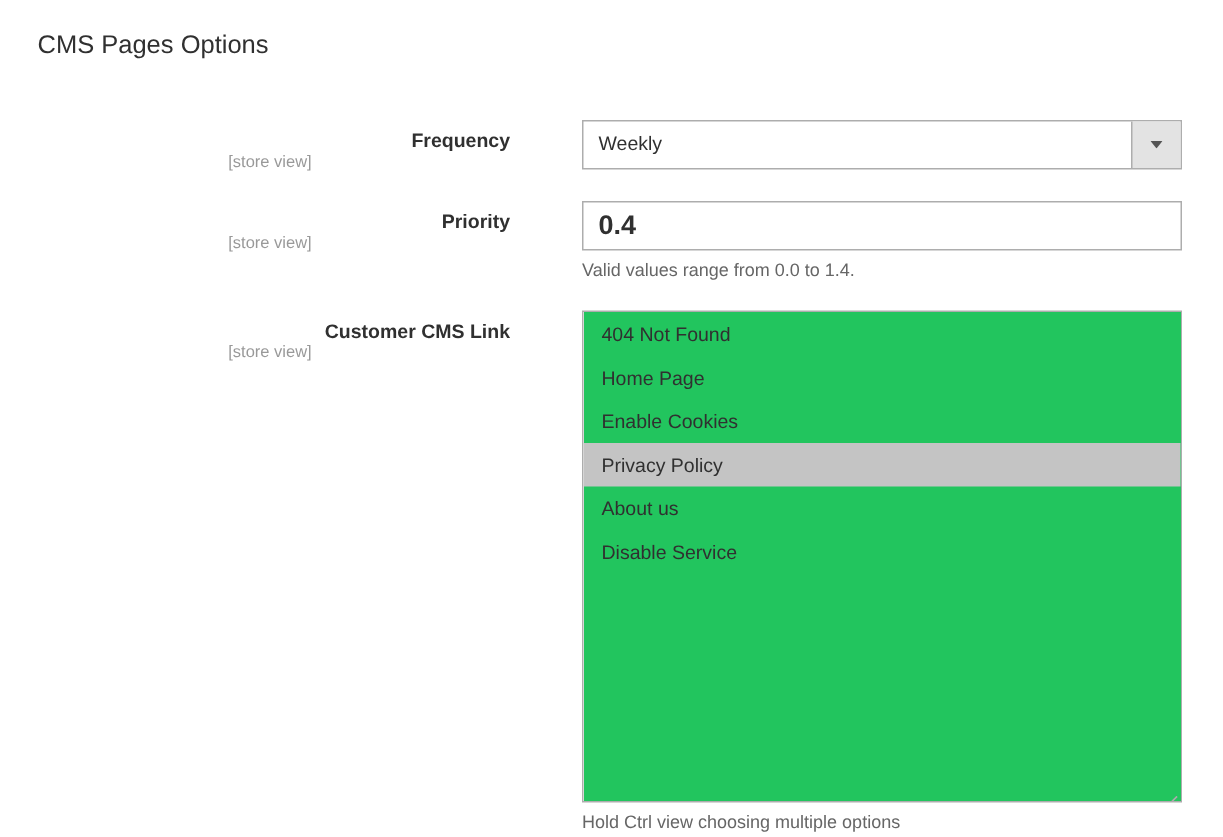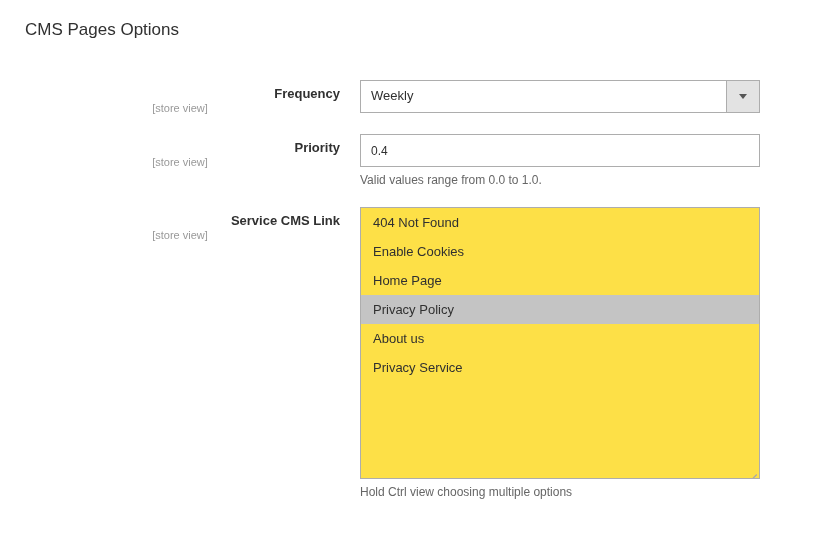--- a/index.html
+++ b/index.html
@@ -18,20 +18,21 @@
       font-size: 17px;
       font-weight: 400;
       color: #303030;
       margin-bottom: 40px;
       margin-left: 5px;
     }
     .form-row {
       display: flex;
       align-items: flex-start;
       margin-bottom: 20px;
+      gap: 28px;
     }
     .label-col {
       width: 340px;
       text-align: right;
       padding-right: 20px;
       padding-top: 6px;
     }
     .field-label {
       font-size: 13px;
       font-weight: 600;
@@ -73,34 +74,35 @@
     .select-arrow svg {
       width: 8px;
       height: 5px;
       fill: #555;
     }
     .text-input {
       width: 100%;
       height: 33px;
       border: 1px solid #adadad;
       padding: 6px 10px;
-      font-size: 12px;
+      font-size: 18px;
       color: #303030;
       font-family: inherit;
+      font-weight: bold;
     }
     .help-text {
       font-size: 12px;
       color: #666;
       margin-top: 6px;
     }
     .multiselect {
       width: 100%;
-      height: 272px;
+      height: 328px;
       border: 1px solid #adadad;
-      background: #fde047;
+      background: #22c55e;
       overflow-y: auto;
       position: relative;
     }
     .multiselect-option {
       padding: 7px 12px;
       font-size: 13px;
       color: #303030;
       cursor: pointer;
     }
     .multiselect-option.selected {
@@ -158,34 +160,34 @@
   </div>
 </div>
 
 <div class="form-row">
   <div class="label-col">
     <span class="field-label">Priority</span>
     <span class="scope-label">[store view]</span>
   </div>
   <div class="control-col">
     <input type="text" class="text-input" value="0.4" style="">
-    <div class="help-text">Valid values range from 0.0 to 1.0.</div>
+    <div class="help-text">Valid values range from 0.0 to 1.4.</div>
   </div>
 </div>
 
 <div class="form-row">
   <div class="label-col">
-    <span class="field-label">Service CMS Link</span>
+    <span class="field-label">Customer CMS Link</span>
     <span class="scope-label">[store view]</span>
   </div>
   <div class="control-col">
     <div class="multiselect" id="multiselect">
       <div class="multiselect-option">404 Not Found</div>
+        <div class="multiselect-option">Home Page</div>
         <div class="multiselect-option">Enable Cookies</div>
-        <div class="multiselect-option">Home Page</div>
         <div class="multiselect-option selected">Privacy Policy</div>
         <div class="multiselect-option">About us</div>
-        <div class="multiselect-option">Privacy Service</div>
+        <div class="multiselect-option">Disable Service</div>
         <div class="resize-handle"></div>
     </div>
     <div class="help-text">Hold Ctrl view choosing multiple options</div>
   </div>
 </div>
 
 </body></html>

